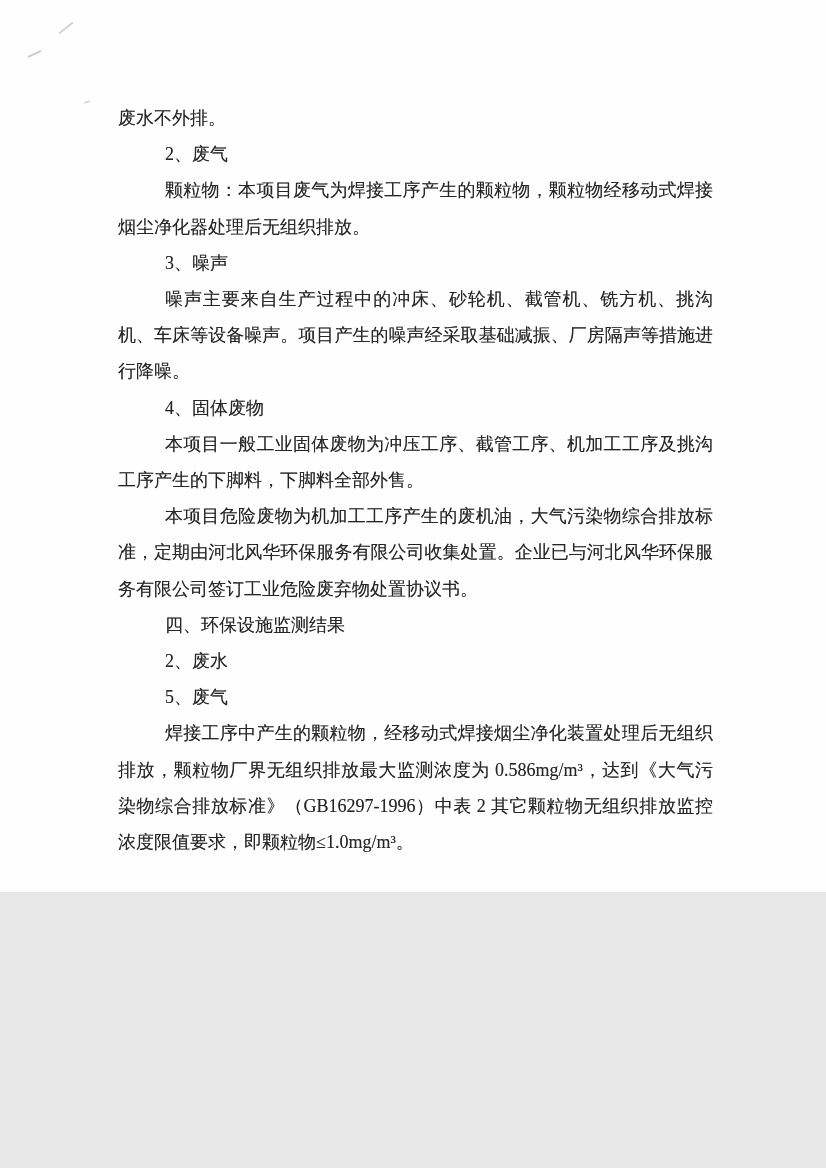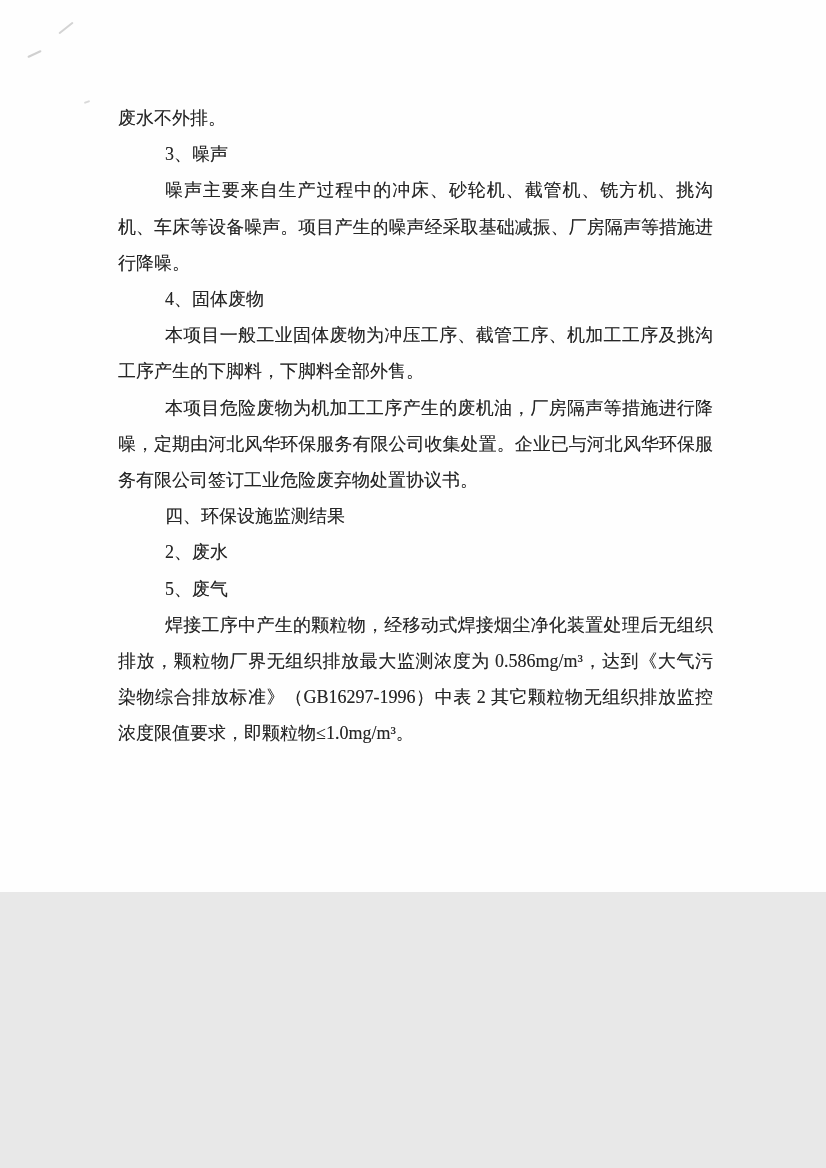--- a/index.html
+++ b/index.html
@@ -69,25 +69,27 @@
 <body>
 
 <div class="page">
 
   <div class="artifact a1"></div>
   <div class="artifact a2"></div>
   <div class="artifact a3"></div>
 
   <div id="body-text" class="body-text">
       <p class="para">废水不外排。</p>
+      <p class="para indent">2、废气</p>
+      <p class="para indent">颗粒物：本项目废气为焊接工序产生的颗粒物，颗粒物经移动式焊接烟尘净化器处理后无组织排放。</p>
       <p class="para indent">3、噪声</p>
       <p class="para indent">噪声主要来自生产过程中的冲床、砂轮机、截管机、铣方机、挑沟机、车床等设备噪声。项目产生的噪声经采取基础减振、厂房隔声等措施进行降噪。</p>
       <p class="para indent">4、固体废物</p>
       <p class="para indent">本项目一般工业固体废物为冲压工序、截管工序、机加工工序及挑沟工序产生的下脚料，下脚料全部外售。</p>
-      <p class="para indent">本项目危险废物为机加工工序产生的废机油，厂房隔声等措施进行降噪，定期由河北风华环保服务有限公司收集处置。企业已与河北风华环保服务有限公司签订工业危险废弃物处置协议书。</p>
+      <p class="para indent">本项目危险废物为机加工工序产生的废机油，大气污染物综合排放标准，定期由河北风华环保服务有限公司收集处置。企业已与河北风华环保服务有限公司签订工业危险废弃物处置协议书。</p>
       <p class="para indent">四、环保设施监测结果</p>
       <p class="para indent">2、废水</p>
       <p class="para indent">5、废气</p>
       <p class="para indent">焊接工序中产生的颗粒物，经移动式焊接烟尘净化装置处理后无组织排放，颗粒物厂界无组织排放最大监测浓度为 0.586mg/m³，达到《大气污染物综合排放标准》（GB16297-1996）中表 2 其它颗粒物无组织排放监控浓度限值要求，即颗粒物≤1.0mg/m³。</p>
     </div>
 
   <svg class="signatures" viewBox="0 0 300 100" aria-hidden="true">
 
     <g>
       <path d="M12,44 C18,30 32,22 44,26 C52,29 52,37 43,41 C30,47 18,53 14,63 C12,69 21,71 31,66"></path>

